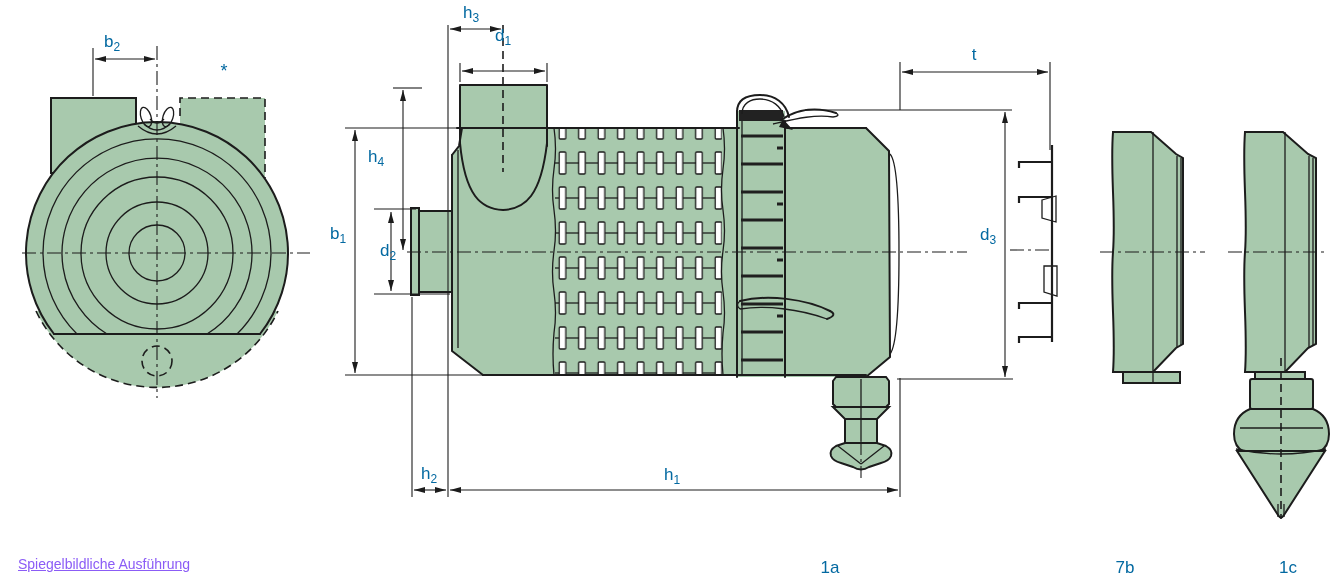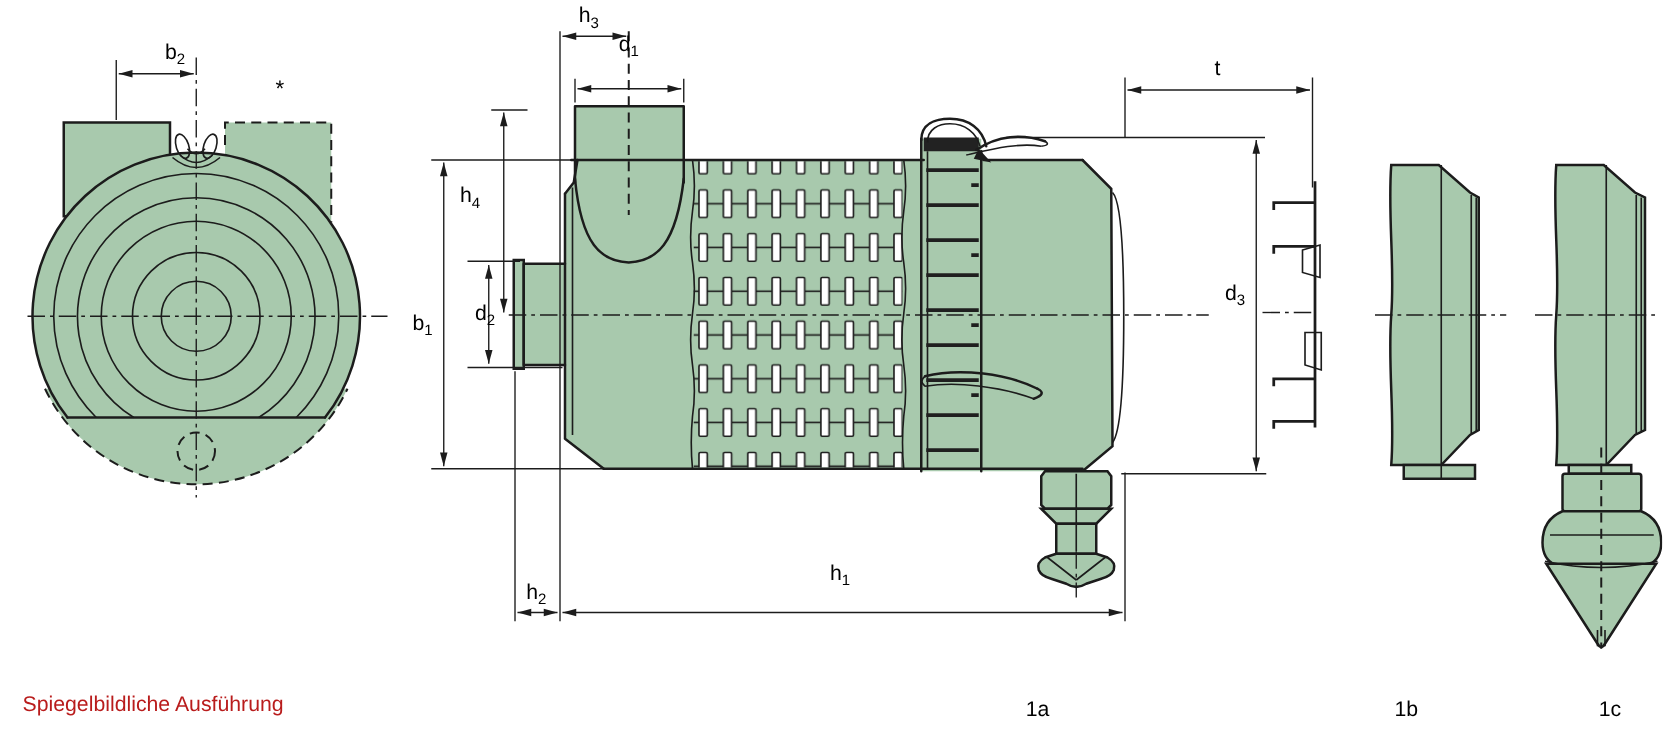--- a/index.html
+++ b/index.html
@@ -3,26 +3,26 @@
 <meta charset="utf-8">
 <style>
   html,body{margin:0;padding:0;background:#ffffff;}
   #stage{
     position:relative;width:1330px;height:585px;background:#ffffff;
     font-family:"Liberation Sans", sans-serif;overflow:hidden;
   }
   #stage svg{position:absolute;left:0;top:0;}
   .lbl{
     position:absolute;transform:translate(-50%,-50%);
-    font-size:17px;color:#000000;white-space:nowrap;line-height:1;
+    font-size:17px;color:#0369a1;white-space:nowrap;line-height:1;
   }
   .lbl sub{font-size:12px;line-height:1;}
   .note{
     position:absolute;transform:translate(0,-50%);
-    font-size:17px;color:#b91c1c;white-space:nowrap;
+    font-size:14px;color:#8b5cf6;white-space:nowrap;text-decoration:underline;
   }
   .ast{font-size:18px;}
   
   .edge{stroke:#1c1c1c;stroke-width:2;fill:none;stroke-linecap:round;}
   .edge-thin{stroke:#1c1c1c;stroke-width:1.3;fill:none;}
   .fillg{fill:#a8c9ad;stroke:none;}
   .fillg-s{fill:#a8c9ad;stroke:#1c1c1c;stroke-width:2;}
   .ext{stroke:#1c1c1c;stroke-width:1.1;fill:none;}
   .dim{stroke:#1c1c1c;stroke-width:1.1;fill:none;
        marker-start:url(#arr);marker-end:url(#arr);}
@@ -201,31 +201,31 @@
     <path d="M1250,409 C1238,414 1234,424 1234,434 C1234,443 1238,449 1244,452 L1319,452 C1325,449 1329,443 1329,434 C1329,424 1325,414 1313,409 Z" class="fillg-s"></path>
     <path d="M1237,451 L1278,515 Q1281,520 1284,515 L1325,451 Z" class="fillg-s"></path>
     <path d="M1240,428 H1323" class="edge-thin"></path>
     <path d="M1236,449 Q1281,459 1326,449" class="edge-thin"></path>
     <path d="M1278,504 V517 M1284,504 V517" class="edge-thin"></path>
     <path d="M1281,358 V519" class="hid" stroke-dasharray="7 5"></path>
     <path d="M1228,252 H1328" class="cl"></path>
   </g>
 </svg>
 
-<div class="lbl" style="left:140px;top:43px"><span>b</span><sub>2</sub></div>
+<div class="lbl" style="left:112px;top:43px"><span>b</span><sub>2</sub></div>
 <div class="lbl ast" style="left:224px;top:71px"><span>*</span></div>
 <div class="lbl" style="left:471px;top:14px"><span>h</span><sub>3</sub></div>
 <div class="lbl" style="left:503px;top:37px"><span>d</span><sub>1</sub></div>
 <div class="lbl" style="left:376px;top:158px"><span>h</span><sub>4</sub></div>
-<div class="lbl" style="left:338px;top:260px"><span>b</span><sub>1</sub></div>
+<div class="lbl" style="left:338px;top:235px"><span>b</span><sub>1</sub></div>
 <div class="lbl" style="left:388px;top:252px"><span>d</span><sub>2</sub></div>
 <div class="lbl" style="left:988px;top:236px"><span>d</span><sub>3</sub></div>
 <div class="lbl" style="left:974px;top:56px"><span>t</span><sub></sub></div>
 <div class="lbl" style="left:429px;top:475px"><span>h</span><sub>2</sub></div>
-<div class="lbl" style="left:672px;top:460px"><span>h</span><sub>1</sub></div>
+<div class="lbl" style="left:672px;top:476px"><span>h</span><sub>1</sub></div>
 
 <div class="lbl" style="left:830px;top:567px"><span>1a</span></div>
-<div class="lbl" style="left:1125px;top:567px"><span>1b</span></div>
+<div class="lbl" style="left:1125px;top:567px"><span>7b</span></div>
 <div class="lbl" style="left:1288px;top:567px"><span>1c</span></div>
 
 <div class="note" style="left:18px;top:564px"><span>Spiegelbildliche Ausführung</span></div>
 
 </div>
 
 </body></html>

